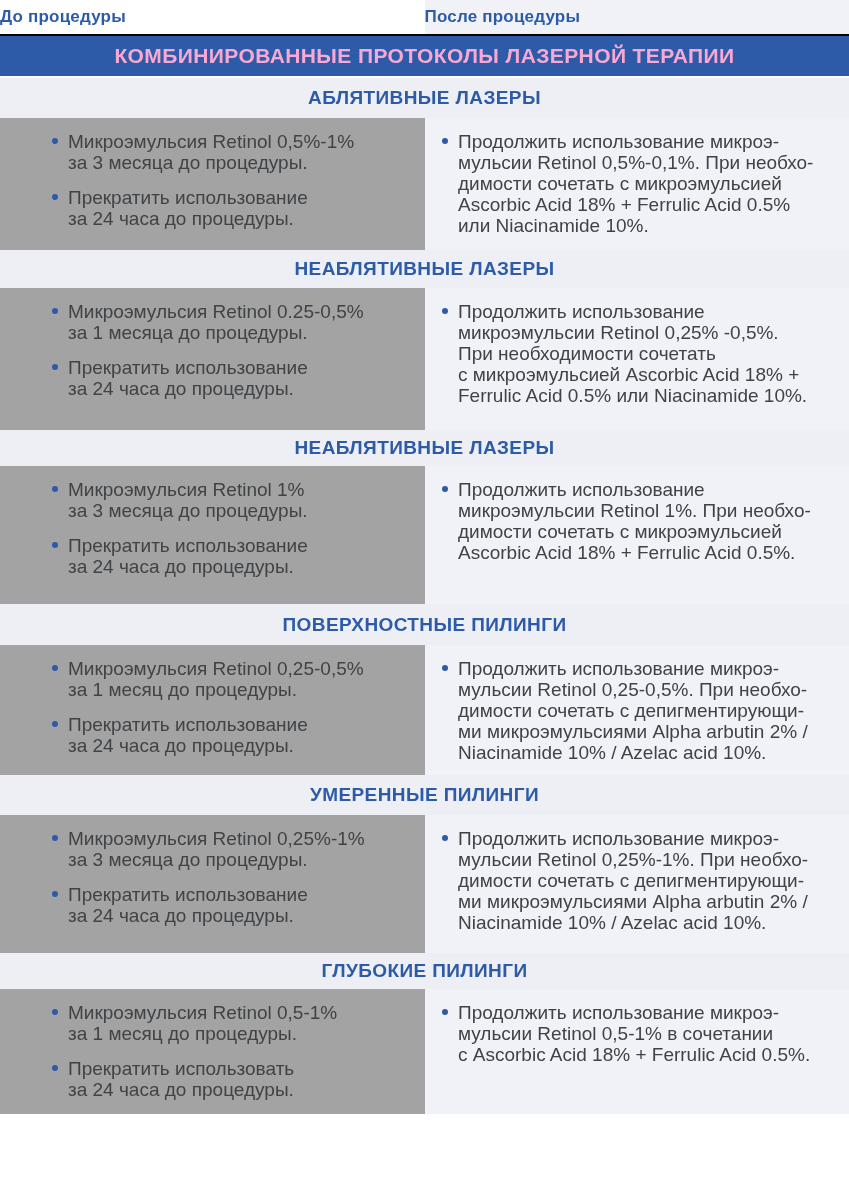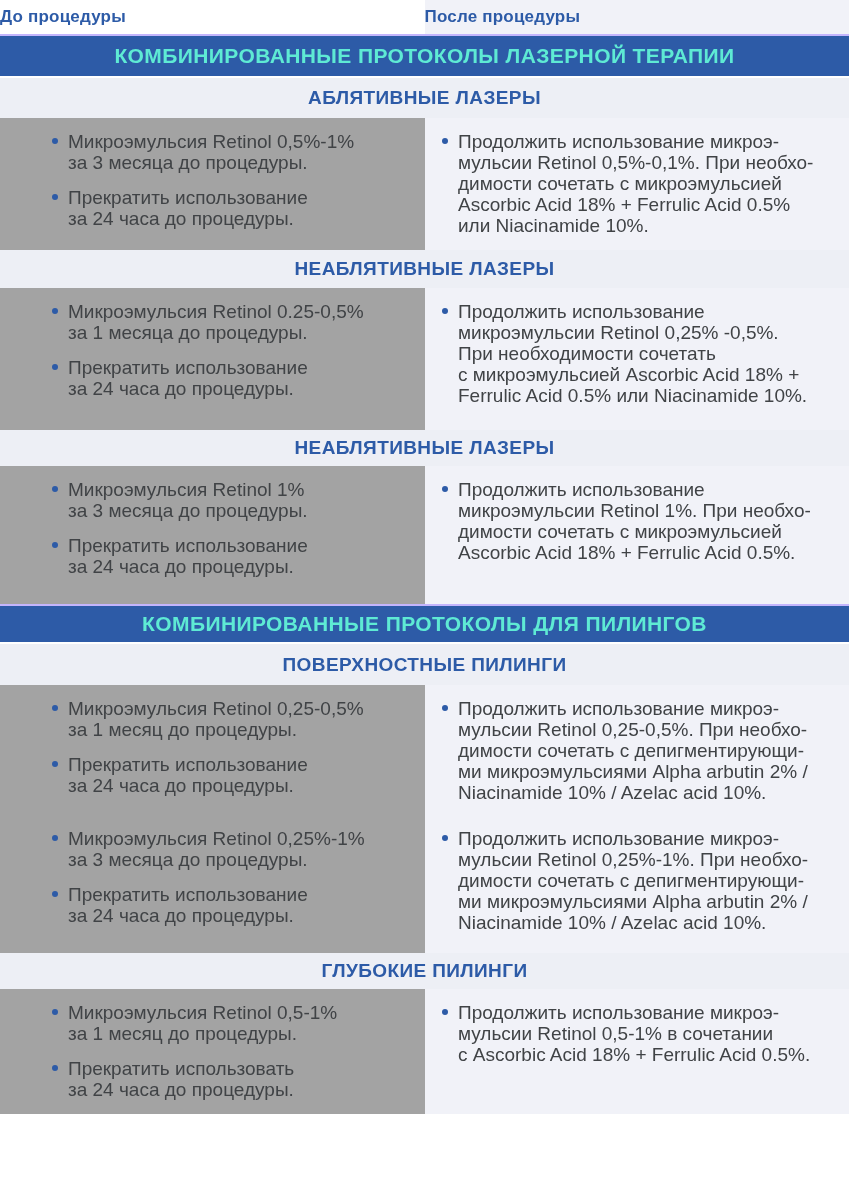--- a/index.html
+++ b/index.html
@@ -14,22 +14,22 @@
 
   
   .header-row{height:34px;display:flex;flex:none}
   .header-cell{width:50%;display:flex;align-items:center;justify-content:flex-start;
     font-weight:bold;font-size:17px;color:var(--blue);letter-spacing:.2px}
   .header-cell.right{background:var(--lightbg)}
 
   
   .banner{flex:none;display:flex;align-items:center;justify-content:center;
     text-align:center;font-weight:bold;letter-spacing:.4px}
-  .banner.blue{background:var(--blue);color:#5eead4;font-size:21px;
-    border-top:2px solid #c4b5fd;border-bottom:2px solid #fff}
+  .banner.blue{background:var(--blue);color:#f9a8d4;font-size:21px;
+    border-top:2px solid #000000;border-bottom:2px solid #fff}
   .banner.gray{background:var(--bandbg);color:var(--blue);font-size:19px}.h44{height:44px}.h40{height:40px}.h41{height:41px}
   .h38{height:38px}.h36{height:36px}
   .c132{height:132px}.c142{height:142px}.c138{height:138px}.c130{height:130px}.c133{flex:1}
 
   
   .content{display:flex;flex:none}
   .cell{height:100%}
   .cell.before{width:425px;background:#a3a3a3;padding:13px 12px 0 68px}
   .cell.after{width:424px;background:var(--lightbg);padding:13px 18px 0 33px}
   .cell ul{list-style:none}
@@ -113,21 +113,20 @@
     <div class="cell after">
       <ul>
         <li><span class="dot"></span><span>Продолжить использование
 микроэмульсии Retinol 1%. При необхо-
 димости сочетать с микроэмульсией
 Ascorbic Acid 18% + Ferrulic Acid 0.5%.</span></li>
       </ul>
     </div>
   </div>
 
-  <div class="banner blue h40">КОМБИНИРОВАННЫЕ ПРОТОКОЛЫ ДЛЯ ПИЛИНГОВ</div>
 
   <div class="banner gray h41">ПОВЕРХНОСТНЫЕ ПИЛИНГИ</div>
 
   <div class="content c130">
     <div class="cell before">
       <ul>
         <li><span class="dot"></span><span>Микроэмульсия Retinol 0,25-0,5%
 за 1 месяц до процедуры.</span></li>
         <li><span class="dot"></span><span>Прекратить использование
 за 24 часа до процедуры.</span></li>
@@ -137,20 +136,21 @@
       <ul>
         <li><span class="dot"></span><span>Продолжить использование микроэ-
 мульсии Retinol 0,25-0,5%. При необхо-
 димости сочетать с депигментирующи-
 ми микроэмульсиями Alpha arbutin 2% /
 Niacinamide 10% / Azelac acid 10%.</span></li>
       </ul>
     </div>
   </div>
 
+  <div class="banner gray h40">УМЕРЕННЫЕ ПИЛИНГИ</div>
 
   <div class="content c138">
     <div class="cell before">
       <ul>
         <li><span class="dot"></span><span>Микроэмульсия Retinol 0,25%-1%
 за 3 месяца до процедуры.</span></li>
         <li><span class="dot"></span><span>Прекратить использование
 за 24 часа до процедуры.</span></li>
       </ul>
     </div>

